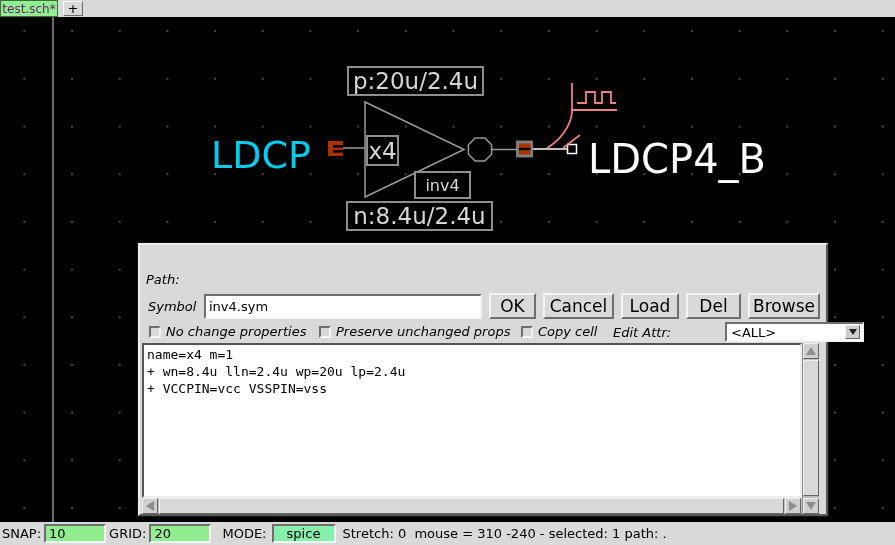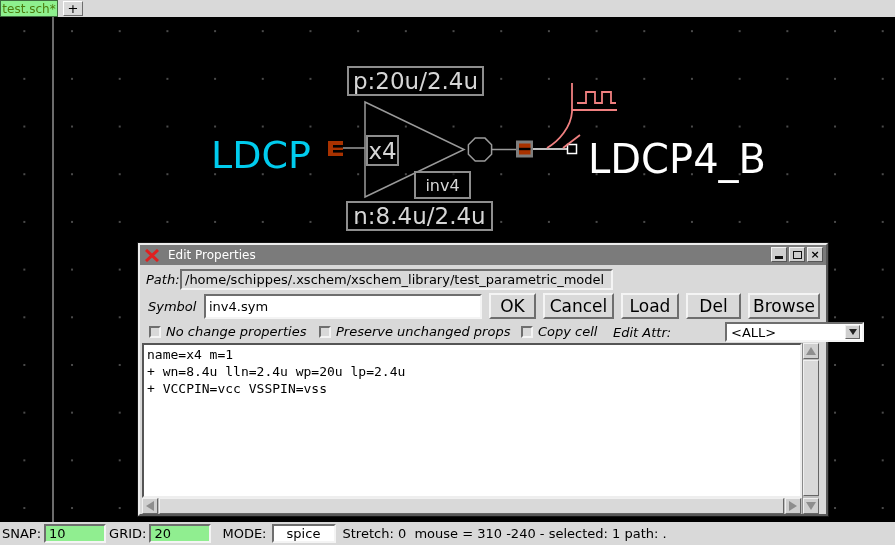--- a/index.html
+++ b/index.html
@@ -3,21 +3,21 @@
 <meta charset="utf-8">
 <style>
   * { margin:0; padding:0; box-sizing:border-box; }
   html,body { width:895px; height:545px; overflow:hidden; }
   body { font-family:"DejaVu Sans", "Liberation Sans", sans-serif; position:relative; background:#000; }
   .screen { position:absolute; inset:0; width:895px; height:545px; }
 
   
   .tabbar { position:absolute; left:0; top:0; width:895px; height:17px; background:#d9d9d9; }
   .tab { position:absolute; left:0; top:0; width:58px; height:17px; background:#8ef08e;
-         border:1px solid #3f6b3f; font-size:12px; display:flex; align-items:center; justify-content:center; color:#4d7c0f; }
+         border:1px solid #3f6b3f; font-size:12px; display:flex; align-items:center; justify-content:center; color:#701a75; }
   .newtab { position:absolute; left:63px; top:1px; width:20px; height:15px; background:#d9d9d9;
             border:1px solid; border-color:#fff #6e6e6e #6e6e6e #fff; font-size:13px; line-height:11px;
             display:flex; align-items:center; justify-content:center; color:#000; }
 
   
   .canvas { position:absolute; left:0; top:17px; width:895px; height:505px; background:#000;
             background-image:radial-gradient(circle, #4a4a4a 1.1px, rgba(0,0,0,0) 1.4px);
             background-size:47.7px 47.7px; background-position:0.5px 38px; }
   .canvas svg { position:absolute; left:0; top:0; }
   .boxlbl { position:absolute; border:2px solid #8e8e8e; color:#d6d6d6; display:flex;
@@ -71,21 +71,21 @@
   .combo .arrowbtn { width:15px; height:14px; margin-right:2px; background:#cfcfcf;
                      border:1px solid; border-color:#f0f0f0 #666 #666 #f0f0f0;
                      display:flex; align-items:center; justify-content:center; }
   .combo .arrowbtn .tri-dn { border-left-width:4px; border-right-width:4px; border-top:6px solid #222; }
 
   
   .statusbar { position:absolute; left:0; top:522px; width:895px; height:23px; background:#d9d9d9;
                display:flex; align-items:center; font-size:13px; color:#000; white-space:pre; }
   .sfield { height:19px; display:flex; align-items:center; padding:0 3px; font-size:13px; }
   .green { background:#90ee90; width:62px; }
-  .modefield { background:#ffffff; width:64px; justify-content:center; font-family:"DejaVu Sans", sans-serif; }
+  .modefield { background:#86efac; width:64px; justify-content:center; font-family:"DejaVu Sans", sans-serif; }
 </style>
 </head>
 <body>
 <div class="screen">
 
   <div class="tabbar">
     <div class="tab">test.sch*</div>
     <div class="newtab">+</div>
   </div>
 
@@ -128,42 +128,22 @@
     <div class="boxlbl" style="left:347px; top:49px; width:137px; height:30px; font-size:23px;">p:20u/2.4u</div>
     <div class="boxlbl" style="left:366px; top:118px; width:33px; height:31px; font-size:23px;">x4</div>
     <div class="boxlbl" style="left:414px; top:154px; width:57px; height:28px; font-size:16px;">inv4</div>
     <div class="boxlbl" style="left:346px; top:184px; width:147px; height:30px; font-size:23px;">n:8.4u/2.4u</div>
 
     <div class="netlbl" style="left:211px; top:116px; font-size:38px; color:#00ccee;">LDCP</div>
     <div class="netlbl" style="left:588px; top:119px; font-size:40px; color:#ffffff;">LDCP4_B</div>
   </div>
 
   <div class="dialog">
-    <div class="titlebar">
-      <svg class="logo" viewBox="0 0 14 13">
-        <path d="M1,1 L13,12 M13,1 L1,12" stroke="#e02020" stroke-width="3" fill="none"></path>
-      </svg>
-      <span class="title">Edit Properties</span>
-      <div class="winbtns">
-        <div class="winbtn">
-            <div class="minbar"></div>
-          </div>
-        <div class="winbtn max">
-            <div class="maxbox"></div>
-          </div>
-        <div class="winbtn max closex">
-            <span>×</span>
-          </div>
-      </div>
-    </div>
 
     <div class="lbl" style="position:absolute; left:6px; top:27px;">Path:</div>
-    <div class="sunken" style="position:absolute; left:40px; top:24px; width:433px; height:21px; background:#d9d9d9;">
-      <div class="entry" style="background:#d9d9d9; height:100%;">/home/schippes/.xschem/xschem_library/test_parametric_model</div>
-    </div>
 
     <div class="lbl" style="position:absolute; left:8px; top:54px;">Symbol</div>
     <div class="entry sunken" style="position:absolute; left:64px; top:49px; width:278px; height:25px;">inv4.sym</div>
     <div class="btn raised" style="left:349px; top:48px; width:47px;">OK</div>
     <div class="btn raised" style="left:403px; top:48px; width:71px;">Cancel</div>
     <div class="btn raised" style="left:481px; top:48px; width:58px;">Load</div>
     <div class="btn raised" style="left:546px; top:48px; width:55px;">Del</div>
     <div class="btn raised" style="left:608px; top:48px; width:72px;">Browse</div>
 
     <div class="cbrow-item" style="left:179px; top:79px;">

